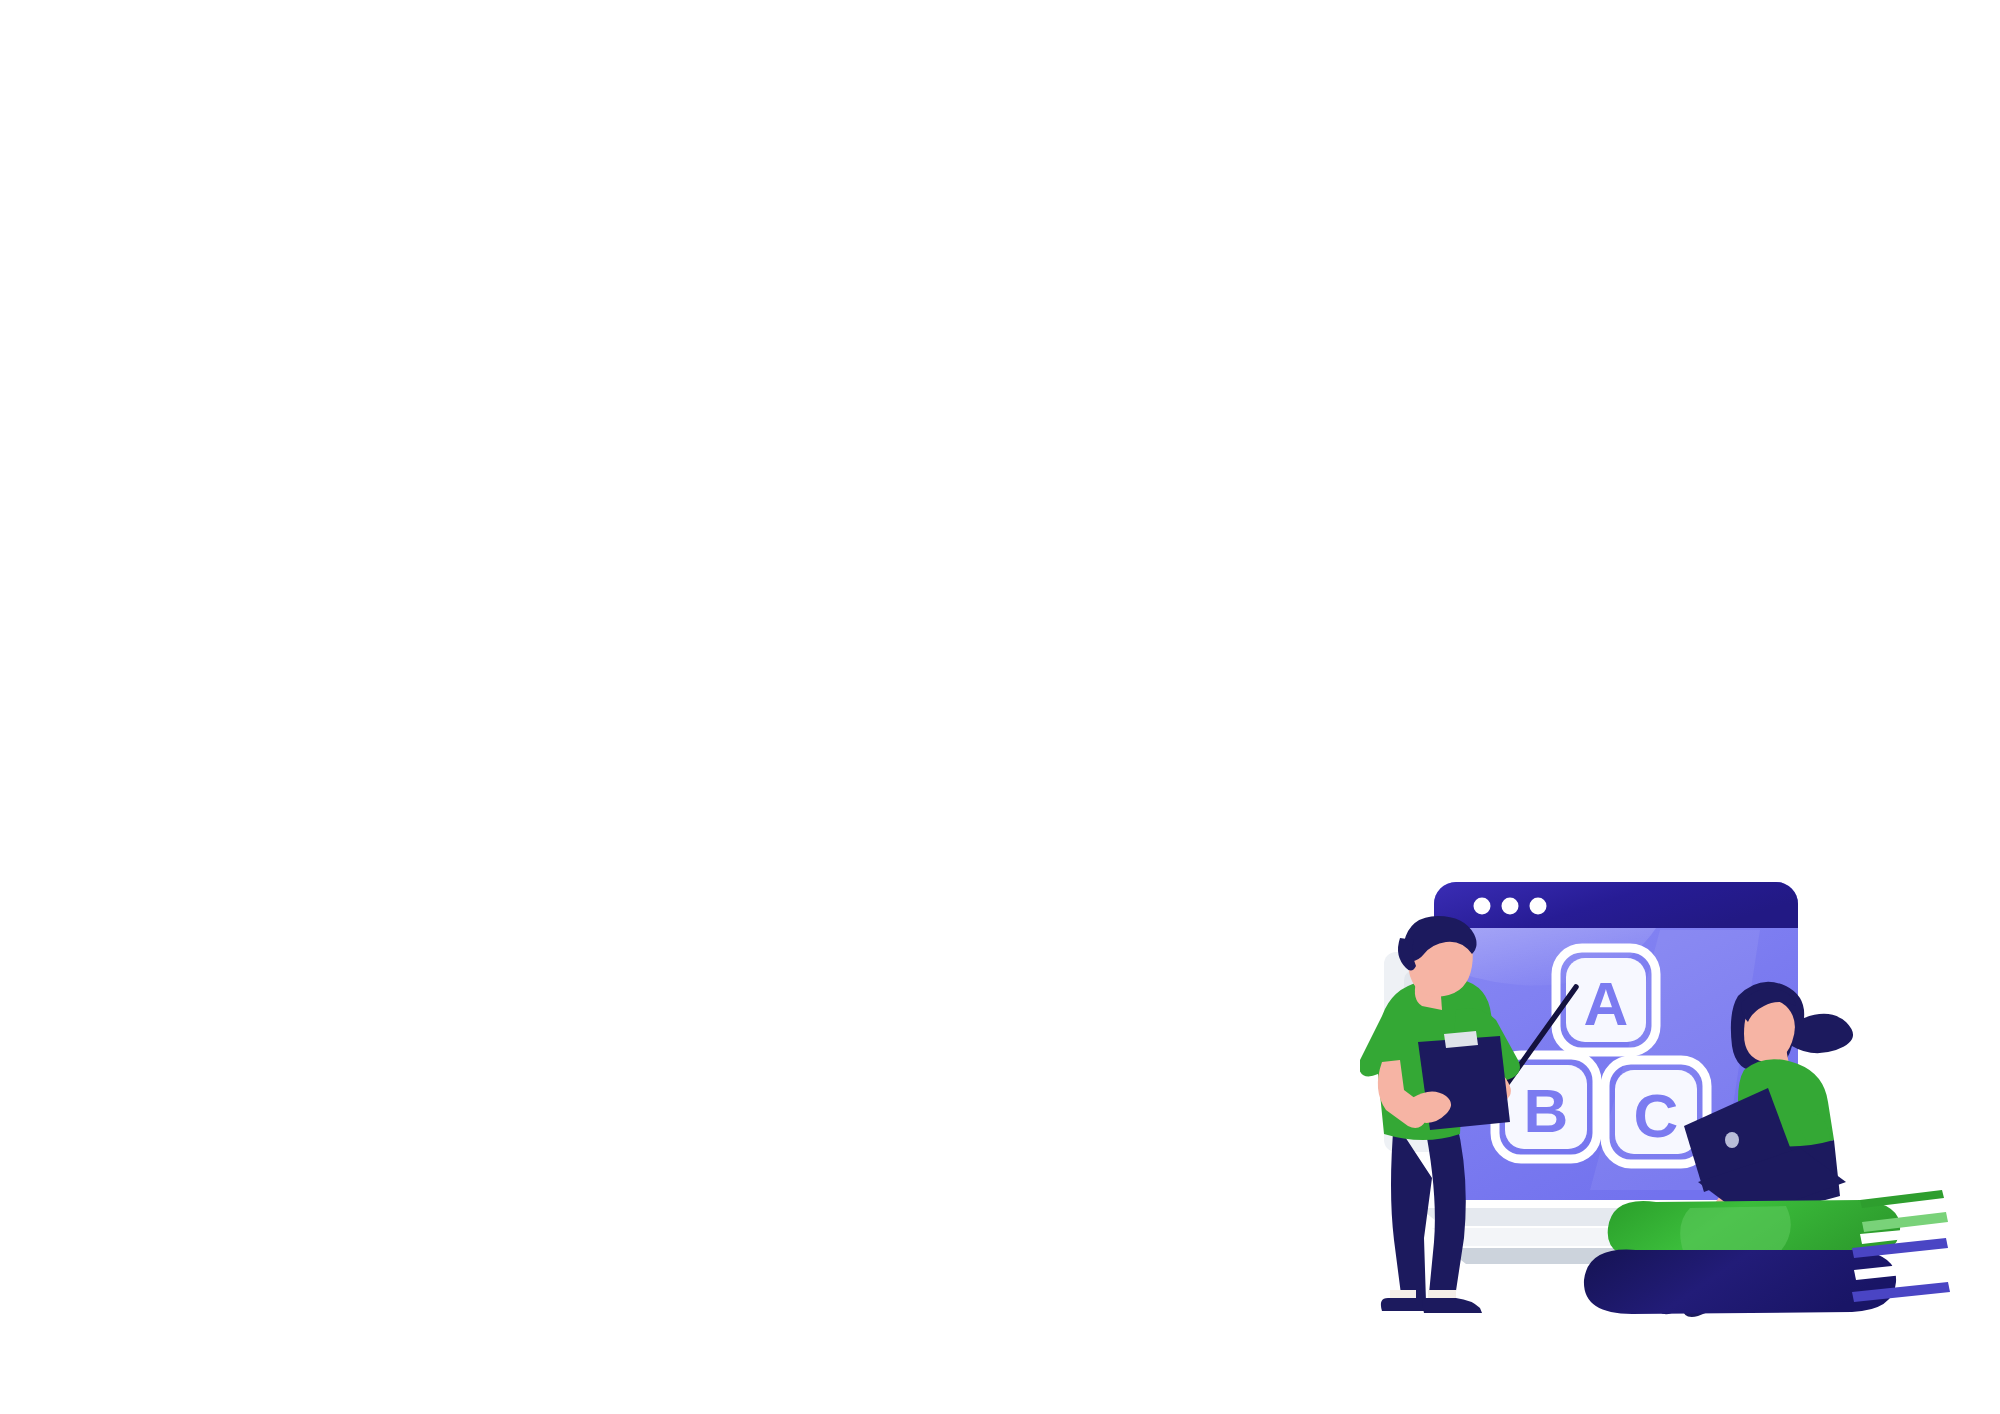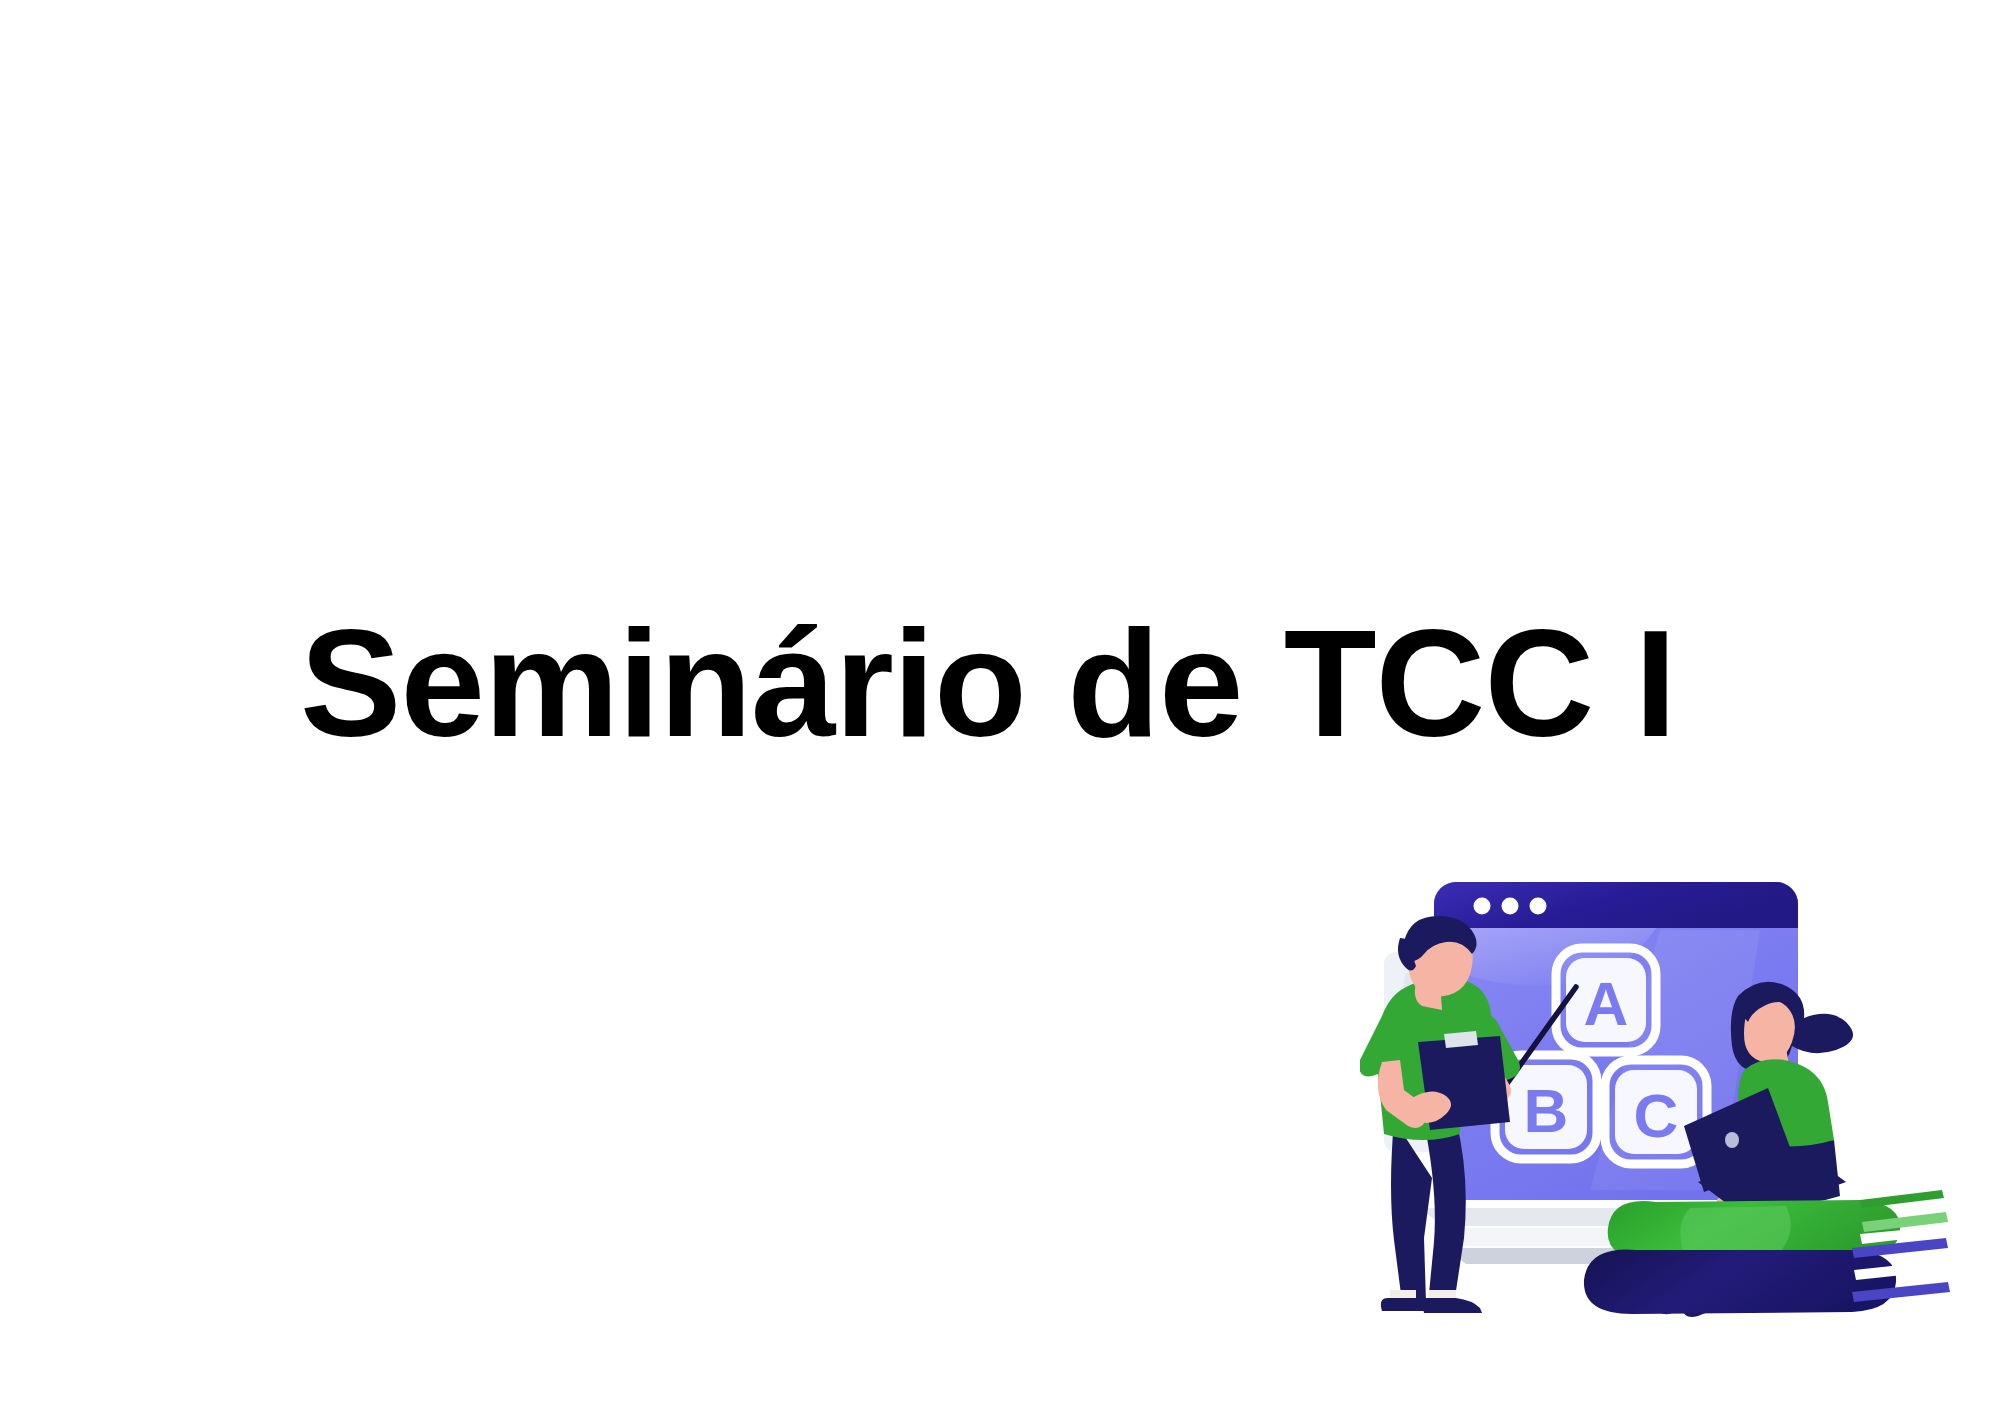--- a/index.html
+++ b/index.html
@@ -42,21 +42,20 @@
     display: block;
     width: 100%;
     height: 100%;
   }
 </style>
 </head>
 <body>
 
 <div id="slide">
 
-  <h1 id="slide-title">Seminário de TCC I</h1>
 
   <div id="illustration">
     <svg viewBox="0 0 600 530" xmlns="http://www.w3.org/2000/svg" aria-hidden="true">
       <defs>
         <linearGradient id="screenGrad" x1="0" y1="0" x2="0.6" y2="1">
           <stop offset="0%" stop-color="#8b8bf5"></stop>
           <stop offset="60%" stop-color="#7b7bf0"></stop>
           <stop offset="100%" stop-color="#7272ee"></stop>
         </linearGradient>
         <linearGradient id="barGrad" x1="0" y1="0" x2="1" y2="0.4">

